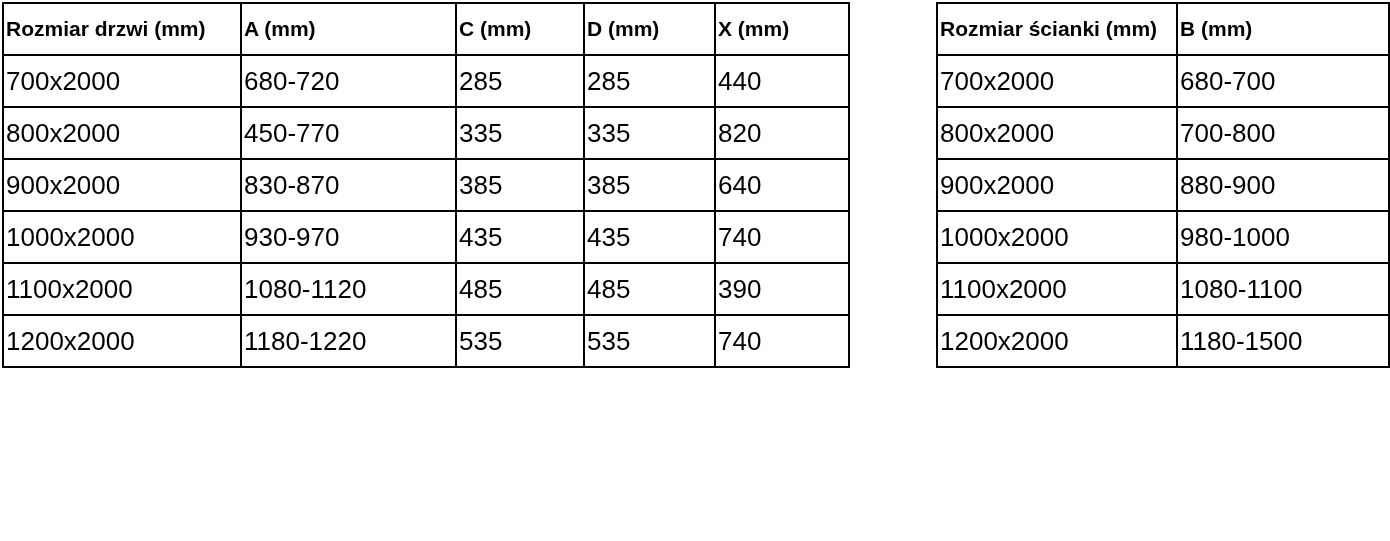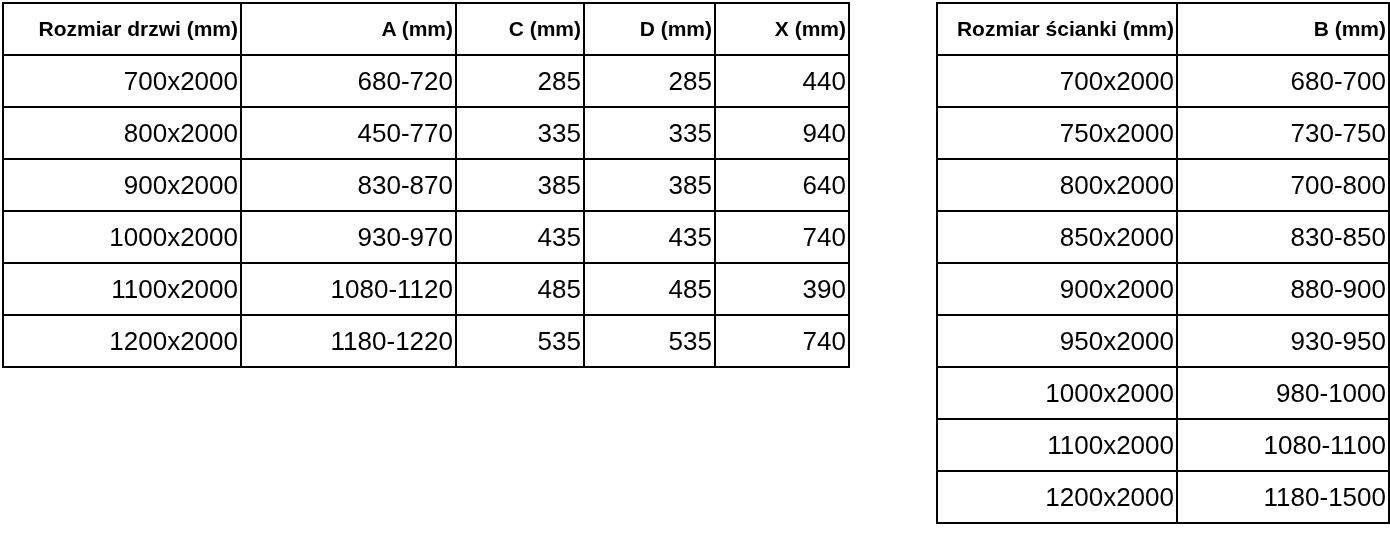--- a/index.html
+++ b/index.html
@@ -18,21 +18,21 @@
   table.dim-table {
     border-collapse: collapse;
     table-layout: fixed;
     position: absolute;
     top: 2px;
     background: #ffffff;
   }
   table.dim-table th,
   table.dim-table td {
     border: 2px solid #000000;
-    text-align: right;
+    text-align: left;
     vertical-align: middle;
     height: 50px;
     padding: 0 2px;
     color: #000000;
     overflow: hidden;
     white-space: nowrap;
   }
   table.dim-table th {
     font-weight: bold;
     font-size: 21px;
@@ -80,21 +80,21 @@
           <td>680-720</td>
           <td>285</td>
           <td>285</td>
           <td>440</td>
         </tr>
         <tr>
           <td>800x2000</td>
           <td>450-770</td>
           <td>335</td>
           <td>335</td>
-          <td>940</td>
+          <td>820</td>
         </tr>
         <tr>
           <td>900x2000</td>
           <td>830-870</td>
           <td>385</td>
           <td>385</td>
           <td>640</td>
         </tr>
         <tr>
           <td>1000x2000</td>
@@ -130,38 +130,26 @@
           <th>Rozmiar ścianki (mm)</th>
           <th>B (mm)</th>
         </tr>
     </thead>
     <tbody>
         <tr>
           <td>700x2000</td>
           <td>680-700</td>
         </tr>
         <tr>
-          <td>750x2000</td>
-          <td>730-750</td>
-        </tr>
-        <tr>
           <td>800x2000</td>
           <td>700-800</td>
         </tr>
         <tr>
-          <td>850x2000</td>
-          <td>830-850</td>
-        </tr>
-        <tr>
           <td>900x2000</td>
           <td>880-900</td>
-        </tr>
-        <tr>
-          <td>950x2000</td>
-          <td>930-950</td>
         </tr>
         <tr>
           <td>1000x2000</td>
           <td>980-1000</td>
         </tr>
         <tr>
           <td>1100x2000</td>
           <td>1080-1100</td>
         </tr>
         <tr>

